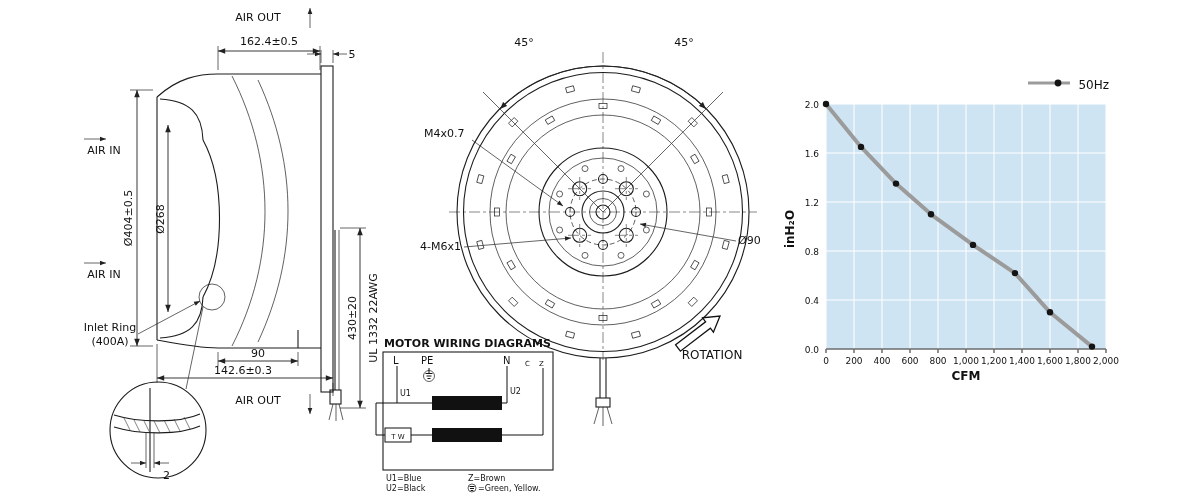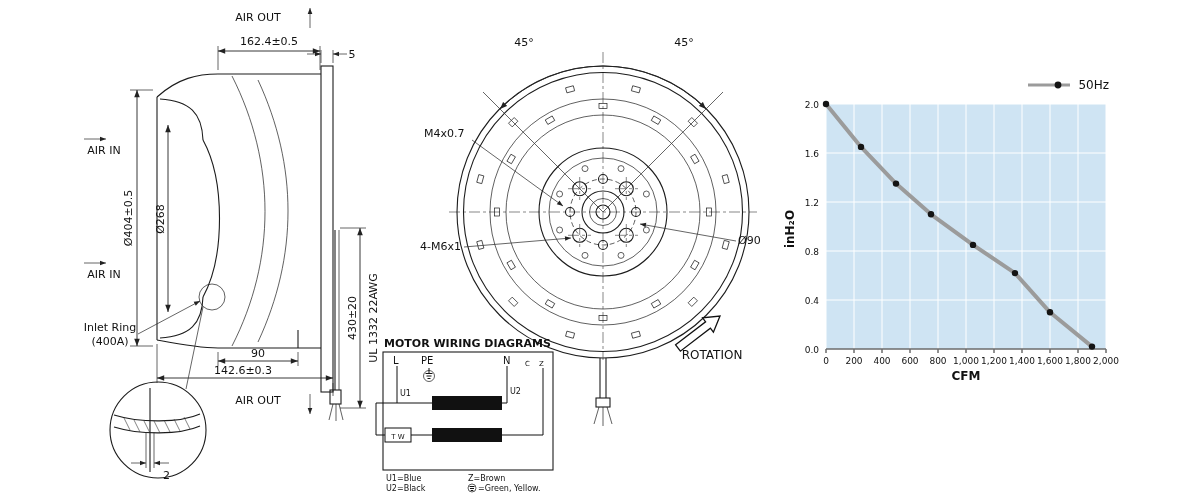--- a/index.html
+++ b/index.html
@@ -17,21 +17,21 @@
   .ext{stroke:#333;stroke-width:0.75;fill:none}
   .dim{stroke:#222;stroke-width:0.9;fill:none}
   .cl{stroke:#555;stroke-width:0.7;fill:none;stroke-dasharray:11 3 3 3}
   .dash{stroke:#333;stroke-width:0.8;fill:none;stroke-dasharray:5 3}
   .wl{stroke:#111;stroke-width:1;fill:none}
   .wind{fill:#111;stroke:none}
   .hatch{stroke:#333;stroke-width:0.6}
   .ctick{font-size:9px}
   .caxis{font-size:12px;font-weight:bold}
   #chart{position:absolute;left:780px;top:74px;width:345px;height:330px}
-  #chart .legend{position:absolute;top:4px;right:16px;display:flex;align-items:center;gap:6px;font-size:12px;color:#111}
+  #chart .legend{position:absolute;top:4px;right:16px;display:flex;gap:6px;font-size:12px;color:#111}
 </style>
 </head>
 <body>
 
 <div id="canvas">
 
 <svg id="drawing" width="1200" height="500" viewBox="0 0 1200 500" style="position:absolute;left:0;top:0">
   <defs>
     <marker id="ae" orient="auto" markerWidth="9" markerHeight="7" refX="8.5" refY="3.5">
       <path d="M0.5,0.4 L8.5,3.5 L0.5,6.6 Z" fill="#222"></path>

